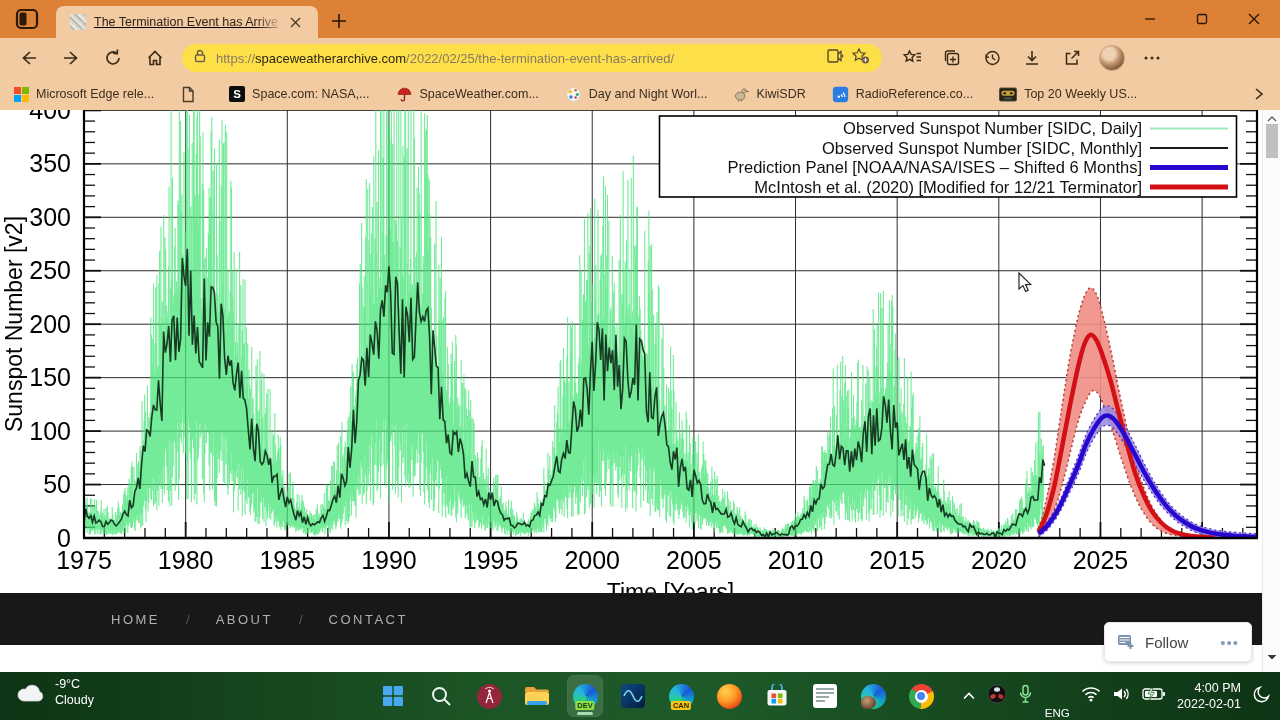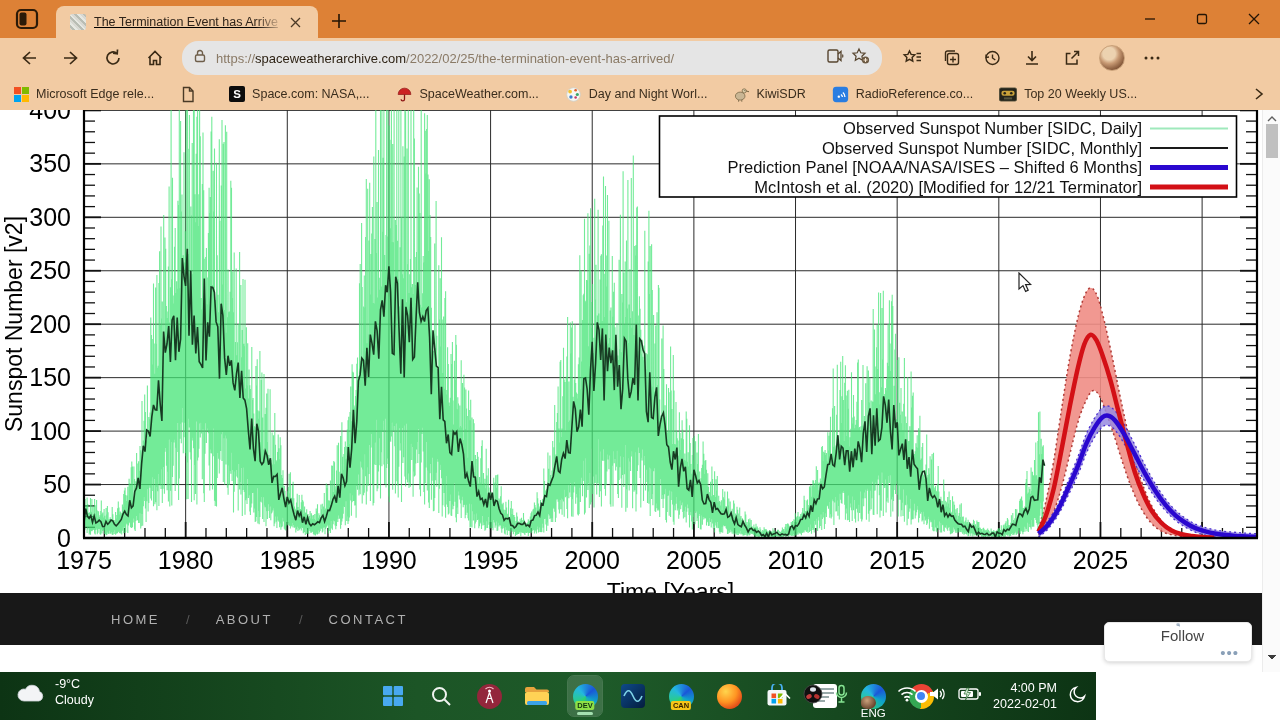--- a/index.html
+++ b/index.html
@@ -17,21 +17,21 @@
   .tab-title { font-size:12.5px; color:#31251a; white-space:nowrap; overflow:hidden; width:190px;
     -webkit-mask-image:linear-gradient(90deg,#000 85%,transparent); mask-image:linear-gradient(90deg,#000 85%,transparent); }
   .tab-close { margin-left:2px; width:18px; height:18px; display:flex; align-items:center; justify-content:center; border-radius:4px; }
   .newtab-btn { position:absolute; left:330px; top:12px; width:20px; height:20px; }
   .win-controls { position:absolute; right:0; top:0; height:38px; display:flex; }
   .win-btn { width:52px; height:38px; display:flex; align-items:center; justify-content:center; }
 
   .toolbar { position:relative; height:40px; background:#f2cba3; display:flex; align-items:center; }
   .nav-btn { width:34px; height:30px; margin-left:8px; display:flex; align-items:center; justify-content:center; border-radius:6px; }
   .nav-btn:first-child { margin-left:12px; }
-  .addressbar { position:relative; margin-left:10px; width:700px; height:34px; background:#e5e5e5;
+  .addressbar { position:relative; margin-left:10px; width:700px; height:28px; background:#fde047;
     border-radius:16px; display:flex; align-items:center; padding:0 10px; }
   .url-text { font-size:13px; white-space:nowrap; overflow:hidden; margin-left:8px; flex:1; }
   .url-dim { color:#8a7a66; } .url-host { color:#2e2315; }
   .pill-icons { display:flex; gap:6px; margin-right:2px; }
   .bar-icons { display:flex; align-items:center; gap:8px; margin-left:14px; }
   .bar-btn { width:32px; height:30px; display:flex; align-items:center; justify-content:center; border-radius:6px; }
   .avatar { width:26px; height:26px; border-radius:50%;
     background:radial-gradient(circle at 38% 32%,#ecd2b0 0 28%,#c89a74 45%,#8a5d3e 72%,#5c3a26); border:1px solid #caa27a; }
 
   .bookmarksbar { height:32px; background:#f2cba3; display:flex; align-items:center; padding-left:14px; }
@@ -44,31 +44,31 @@
 
   
   .page { position:absolute; top:110px; left:0; width:1280px; height:562px; background:#fff; }
   #chart-svg { position:absolute; top:0; left:0; }
   .site-nav { position:absolute; top:483px; left:0; width:1262px; height:52px; background:#181818;
     display:flex; align-items:center; padding-left:111px; z-index:3; }
   .site-nav a { font-size:13px; letter-spacing:2.5px; color:#b0b0b0; text-decoration:none; }
   .site-nav .sep { color:#5a5a5a; margin:0 26px; font-size:13px; }
   .follow-widget { position:absolute; top:512px; right:28px; width:148px; height:40px; background:#fff;
     border:1px solid #e8e8e8; border-radius:5px; box-shadow:0 1px 4px rgba(0,0,0,.18);
-    display:flex; align-items:center; padding:0 12px; z-index:4;flex-direction:column; }
+    display:flex; align-items:center; padding:0 12px; z-index:4; }
   .follow-label { font-size:15px; color:#444; margin-left:9px; }
   .follow-dots { margin-left:auto; color:#8aa0b8; font-size:15px; letter-spacing:1px; }
   .scrollbar { position:absolute; right:0; top:0; width:18px; height:562px; background:#fbfbfb;
     border-left:1px solid #ececec; z-index:5; }
   .sb-thumb { position:absolute; left:3px; top:14px; width:12px; height:34px; background:#c0c0c0; }
   .sb-arrow { position:absolute; left:0; width:18px; height:14px; display:flex; align-items:center; justify-content:center; }
   .cursor { position:absolute; left:1018px; top:162px; z-index:6; pointer-events:none; }
 
   
-  .taskbar { position:absolute; top:672px; left:0; width:1096px; height:48px;
+  .taskbar { position:absolute; top:672px; left:0; width:1280px; height:48px;
     background:linear-gradient(90deg,#0d3414 0%,#1c5526 38%,#1e5a29 55%,#0d3414 100%); }
   .weather { position:absolute; left:16px; top:5px; display:flex; align-items:center; gap:9px; color:#fff; }
   .weather-txt { font-size:12.5px; line-height:1.25; }
   .tb-icons { position:absolute; left:376px; top:0; height:48px; display:flex; align-items:center; gap:14px; }
   .tb-slot { width:34px; height:40px; display:flex; align-items:center; justify-content:center; position:relative; border-radius:6px; }
   .tb-slot.active { background:rgba(255,255,255,.14); outline:1px solid rgba(255,255,255,.18); }
   .tb-slot.active::after { content:""; position:absolute; bottom:1px; left:9px; width:16px; height:3px;
     border-radius:2px; background:#a5dfb0; }
   .circle-icon { width:25px; height:25px; border-radius:50%; position:relative; }
   .edge-circ { background:conic-gradient(from 210deg,#2bd46d,#24b7e0 30%,#1a56d8 55%,#0fa4c9 75%,#35d06a); }

